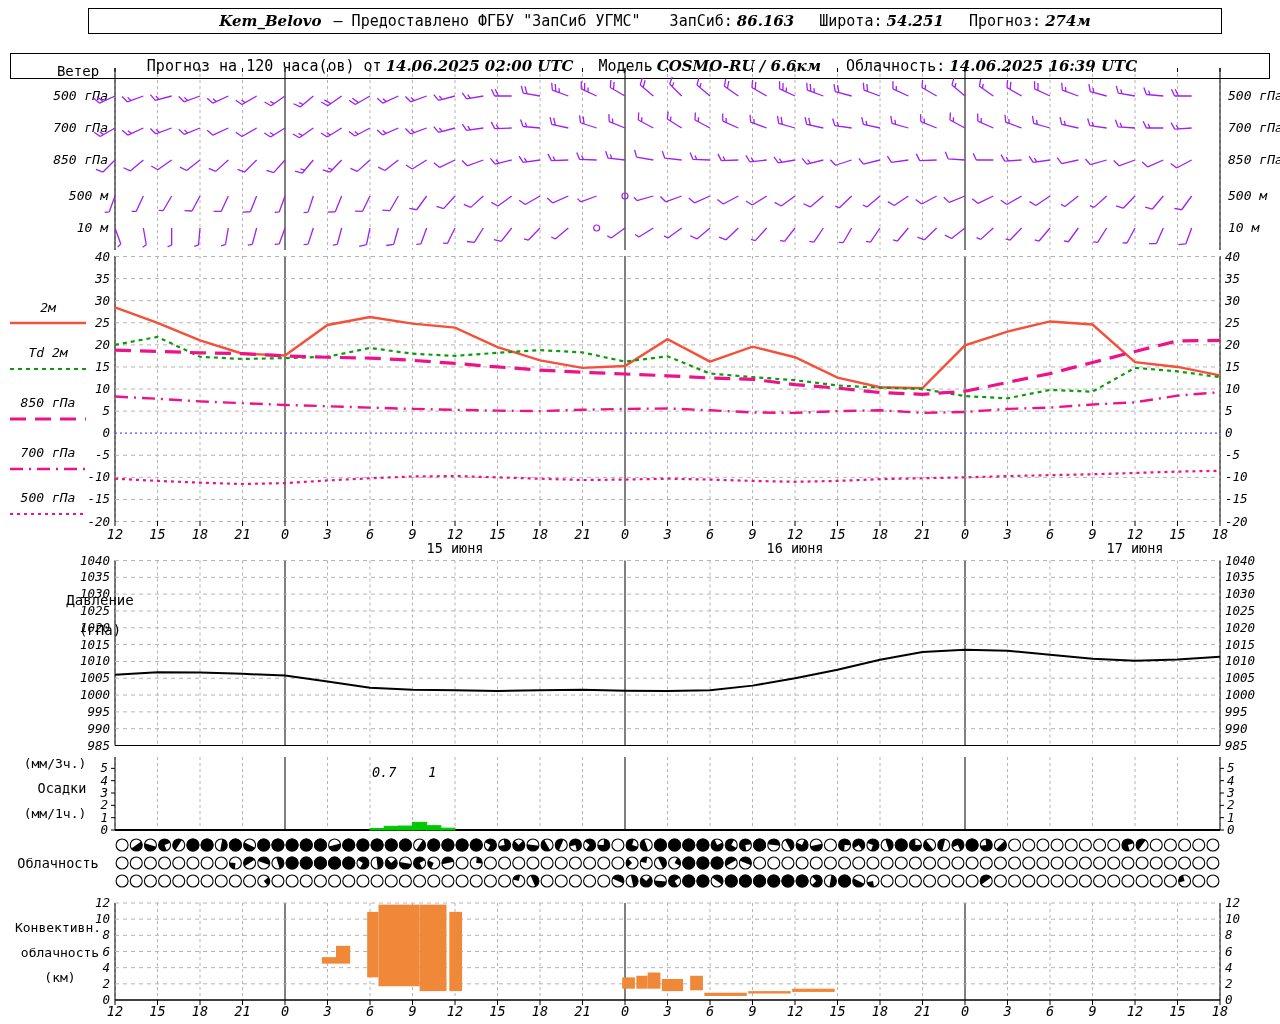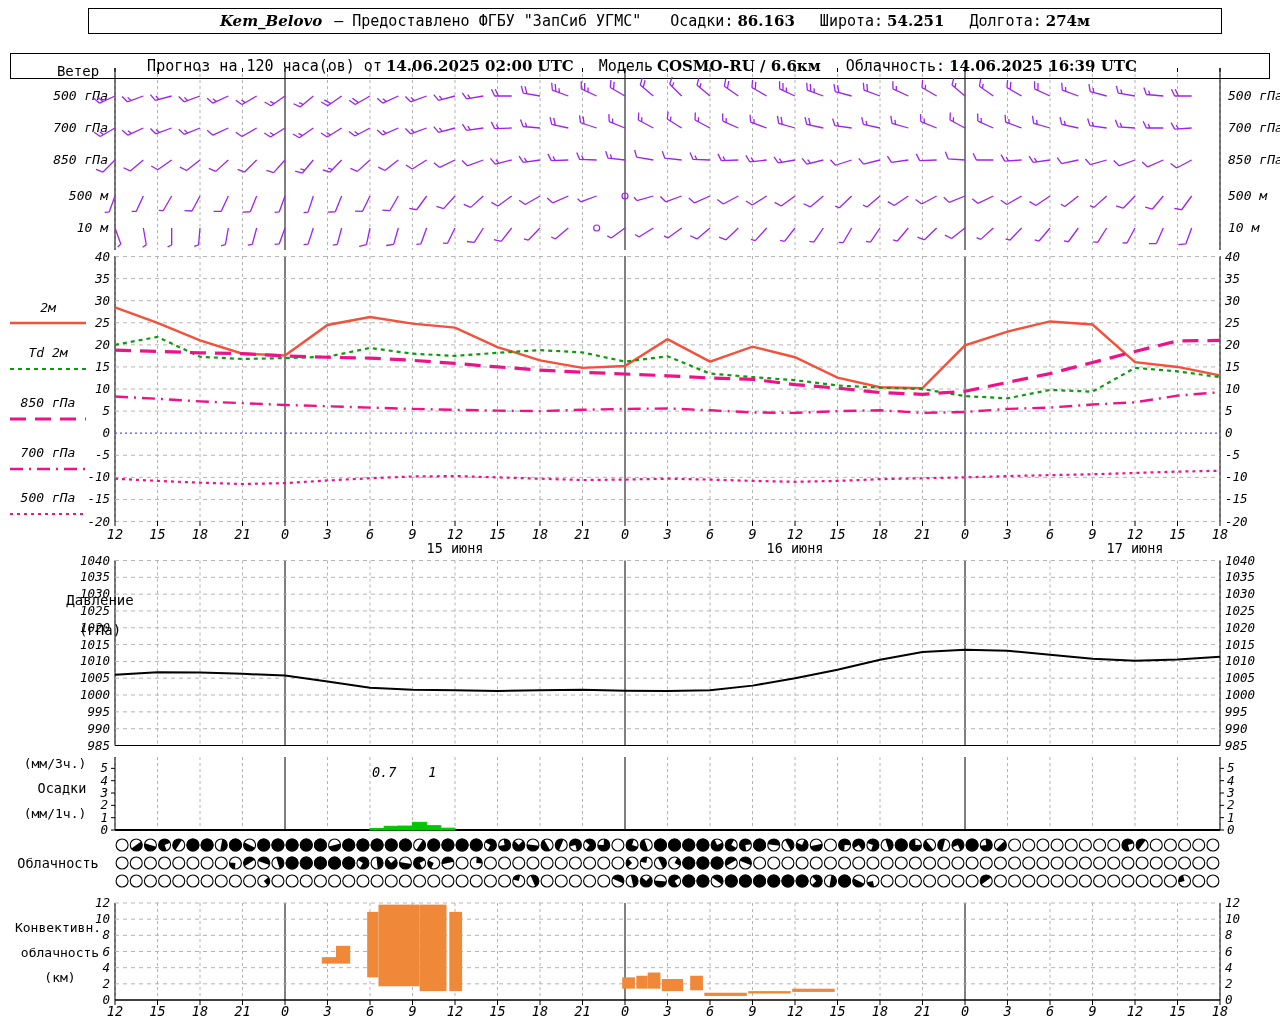--- a/index.html
+++ b/index.html
@@ -1,39 +1,39 @@
 <!DOCTYPE html>
 <html><head>
 <meta charset="utf-8">
 <style>
   html,body{margin:0;padding:0;background:#fff;width:1280px;height:1024px;overflow:hidden;}
   body{font-family:"DejaVu Sans Mono", monospace;color:#000;}
   .hdr{position:absolute;border:1px solid #000;background:#fff;display:flex;align-items:center;justify-content:center;font-size:15px;line-height:24px;white-space:nowrap;}
   .hdr1{left:88px;top:8px;width:1132px;height:24px;}
   .hdr2{left:10px;top:33px;width:1258px;height:24px;margin-top:20px;}
   .hdr .sep{border-left:1px solid #000;margin:0 10px;}
-  .hdr .val{font-family:"DejaVu Serif", serif;font-weight:bold;}
+  .hdr .val{font-family:"DejaVu Serif", serif;font-style:italic;font-weight:bold;}
   .hdr .station{font-family:"DejaVu Serif", serif;font-style:italic;font-weight:bold;margin-right:8px;}
   .hdr .plain{margin:0 4px;}
   #chart{position:absolute;left:0;top:0;}
 </style>
 </head>
 <body>
 
 <div class="hdr hdr1">
   <span class="station">Kem_Belovo</span>
   <span class="plain">– Предоставлено ФГБУ "ЗапСиб УГМС"</span>
   <span class="sep"></span>
-  <span class="plain">Осадки:</span>
+  <span class="plain">ЗапСиб:</span>
   <span class="val">86.163</span>
   <span class="sep"></span>
   <span class="plain">Широта:</span>
   <span class="val">54.251</span>
   <span class="sep"></span>
-  <span class="plain">Долгота:</span>
+  <span class="plain">Прогноз:</span>
   <span class="val">274м</span>
 </div>
 
 <div class="hdr hdr2">
   <span class="plain">Прогноз на 120 часа(ов) от</span>
   <span class="val">14.06.2025 02:00 UTC</span>
   <span class="sep"></span>
   <span class="plain">Модель</span>
   <span class="val">COSMO-RU / 6.6км</span>
   <span class="sep"></span>

